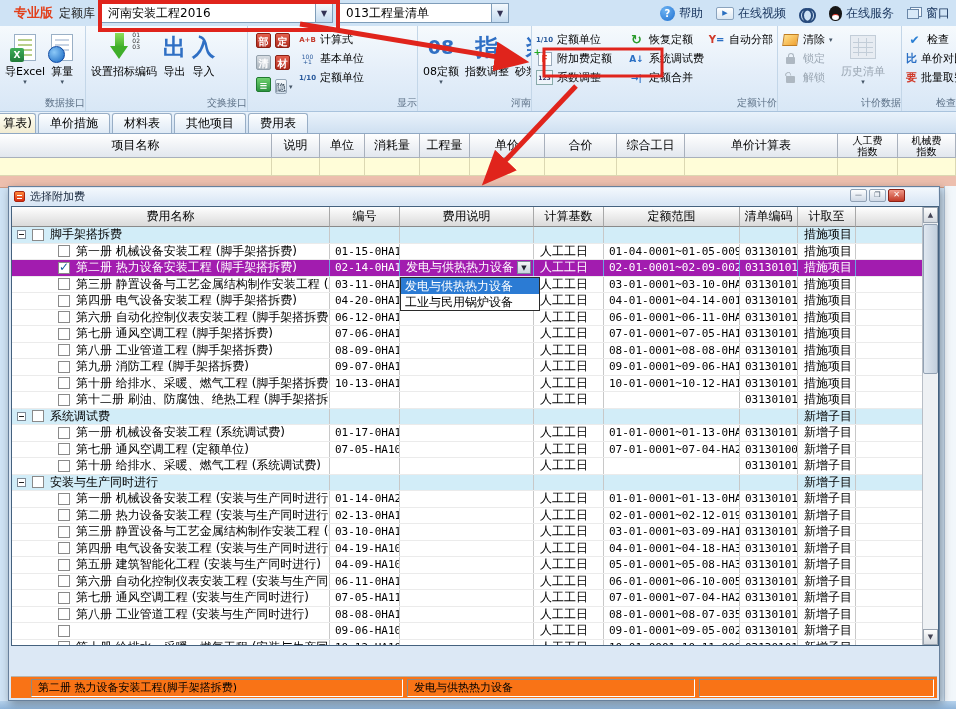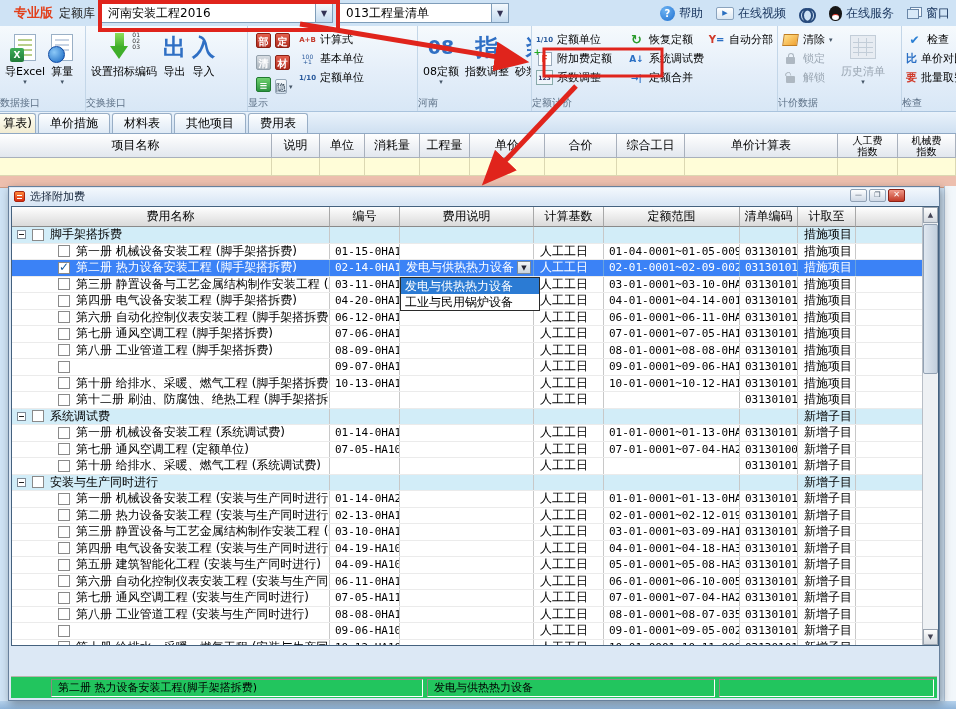--- a/index.html
+++ b/index.html
@@ -28,21 +28,21 @@
 .ic-qq::before{content:"";position:absolute;inset:0;background:#161616;border-radius:50% 50% 46% 46%}
 .ic-qq::after{content:"";position:absolute;left:3px;top:8px;width:7px;height:5px;background:#fff;border-top:1.5px solid #e03222;border-radius:50%}
 .ic-win{width:15px;height:12px;position:relative;display:inline-block}
 .ic-win::before{content:"";position:absolute;right:0;top:0;width:10px;height:8px;background:#f4f9fe;border:1px solid #6a87a8}
 .ic-win::after{content:"";position:absolute;left:0;bottom:0;width:10px;height:8px;background:#d8e9f8;border:1px solid #6a87a8}
 
 
 #ribbon{position:absolute;left:0;top:26px;width:956px;height:86px;background:linear-gradient(#f6fafd,#e4eef9 55%,#d8e7f6);border-bottom:1px solid #a9c3dd;display:flex}
 .rgroup{position:relative;border-right:1px solid #c3d6e8;display:flex;flex-direction:column;flex-shrink:0;overflow:hidden}
 .gcontent{flex:1;display:flex;padding:3px 2px 0 2px}
-.glabel{height:15px;font-size:10px;color:#5d7187;text-align:left;line-height:14px}
+.glabel{height:15px;font-size:10px;color:#5d7187;text-align:right;line-height:14px}
 .bigbtn{display:flex;flex-direction:column;align-items:center;justify-content:flex-start;padding:1px 3px 0 3px;font-size:11px;border-radius:3px;white-space:nowrap}
 .bigicon{height:34px;display:flex;align-items:center;justify-content:center}
 .glyph{font-size:23px;font-weight:bold;color:#2f6fc4;line-height:30px;font-family:"DejaVu Sans",sans-serif}
 .caret{font-size:7px;color:#456;line-height:6px}
 .ic-excel{width:22px;height:27px;background:#fff;border:1px solid #9ab0c6;position:relative}
 .ic-excel::before{content:"";position:absolute;top:4px;left:3px;right:3px;height:2px;background:#b9cf8a;box-shadow:0 5px 0 #b9cf8a,0 10px 0 #b9cf8a,0 15px 0 #b9cf8a}
 .ic-excel::after{content:"X";position:absolute;left:-5px;bottom:-2px;width:14px;height:14px;background:linear-gradient(#3fae57,#1f7a38);color:#fff;font:bold 9px/14px "DejaVu Sans",sans-serif;text-align:center;border-radius:2px}
 .ic-calc{width:22px;height:27px;background:#fff;border:1px solid #9ab0c6;position:relative}
 .ic-calc::before{content:"";position:absolute;top:4px;left:3px;right:3px;height:2px;background:#c8d4e4;box-shadow:0 5px 0 #c8d4e4,0 10px 0 #c8d4e4}
 .ic-calc::after{content:"";position:absolute;left:-4px;bottom:-3px;width:15px;height:15px;border-radius:50%;background:radial-gradient(circle at 35% 35%,#8cc9f8,#1565c0);border:1px solid #0d47a1}
@@ -118,21 +118,21 @@
 .tbtn.close::after{content:"✕"}
 #feetable{position:absolute;left:2px;top:19px;width:928px;height:440px;background:#fff;border:1px solid #44617e}
 #fee-header{display:flex;width:912px;height:20px}
 .th{background:linear-gradient(#fefefe,#dadada);border-right:1px solid #a8a8a8;border-bottom:1px solid #8a8a8a;display:flex;align-items:center;justify-content:center;font-size:12px;height:20px;flex-shrink:0;overflow:hidden}
 #fee-body{position:relative;width:912px;height:418px;overflow:hidden}
 .r{display:flex;width:912px;height:16.5px;border-bottom:1px solid #ebebeb}
 .c{border-right:1px solid #c8c8c8;overflow:hidden;white-space:nowrap;flex-shrink:0;height:100%;display:flex;align-items:center;font-size:12px}
 .c.mono{font-family:"DejaVu Sans Mono",monospace;font-size:11px;padding-left:5px}
 .c.txt{padding-left:6px}
 .r.group{background:#d2edf8}
-.r.sel{background:#3b82f6;color:#fff}
+.r.sel{background:#a21caf;color:#fff}
 .r.sel .c{border-right-color:#6aa3de}
 .exp{width:9px;height:9px;border:1px solid #7e8a96;background:#fff;position:relative;flex-shrink:0}
 .exp::after{content:"";position:absolute;left:1px;right:1px;top:3px;height:1px;background:#222}
 .cb{width:12px;height:12px;background:#fff;border:1px solid #8a8a8a;flex-shrink:0;position:relative}
 .cb.on::after{content:"✓";position:absolute;left:0px;top:-3px;color:#155a9e;font-weight:bold;font-size:12px}
 .namecell{gap:6px}
 .dropbtn{width:14px;height:13px;margin-left:auto;margin-right:2px;background:linear-gradient(#f4f6f8,#c8d2dc);border:1px solid #7a8a9a;color:#223;font-size:7px;display:flex;align-items:center;justify-content:center;flex-shrink:0}
 .dropbtn::after{content:"▼"}
 #combolist{position:absolute;left:388px;top:70px;width:140px;background:#fff;border:1px solid #2a2a2a;z-index:6}
 .copt{height:16px;line-height:16px;font-size:12px;padding-left:4px;white-space:nowrap;overflow:hidden}
@@ -141,21 +141,21 @@
 .sb{position:absolute;left:0;width:15px;height:16px;background:linear-gradient(#fdfdfd,#d4d9df);border:1px solid #9aa4b0;text-align:center;font-size:7px;line-height:14px;color:#445}
 .sb.up{top:0}.sb.up::after{content:"▲"}
 .sb.down{bottom:0}.sb.down::after{content:"▼"}
 #sthumb{position:absolute;left:0;top:17px;width:15px;height:150px;background:linear-gradient(90deg,#dfe7f0,#c2cfdd);border:1px solid #93a2b4;border-radius:2px}
 #dlg-buttons{position:absolute;right:10px;top:462px;display:flex;gap:14px}
 .btn{width:82px;height:24px;background:linear-gradient(#fefefe,#e4e4e4 48%,#cfcfcf);border:1px solid #8a9097;border-radius:3px;display:flex;align-items:center;justify-content:center;gap:6px;font-size:12px}
 .okmark{color:#1e9e1e;font-weight:bold;font-size:13px}
 .okmark::after{content:"✔"}
 .cancelmark{color:#c22;font-weight:bold;font-size:12px}
 .cancelmark::after{content:"✘"}
-#dlg-status{position:absolute;left:2px;right:2px;bottom:2px;height:22px;background:#22c55e;border-top:1px solid #b8b4ac;display:flex;align-items:center;gap:4px;padding-left:40px}
+#dlg-status{position:absolute;left:2px;right:2px;bottom:2px;height:22px;background:#f97316;border-top:1px solid #b8b4ac;display:flex;align-items:center;gap:4px;padding-left:20px}
 .panel{height:18px;border:1px solid;border-color:#8e8a82 #ffffff #ffffff #8e8a82;display:flex;align-items:center;padding:0 6px;font-size:11px;white-space:nowrap;overflow:hidden;flex-shrink:0}
 #sp1{width:372px}#sp2{width:288px}#sp3{flex:1;margin-right:3px}
 
 #rightfill{position:absolute;left:944px;top:186px;width:12px;height:515px;background:#f2f7fb;border-left:1px solid #b4c8dc}
 #bottomstrip{position:absolute;left:0;top:701px;width:956px;height:8px;background:linear-gradient(#b6d2ec,#8fb4d9)}
 #overlay{position:absolute;left:0;top:0;width:956px;height:709px;pointer-events:none;z-index:40}
 </style>
 </head>
 <body>
 
@@ -563,20 +563,21 @@
             <div class="c txt" style="width: 134px;"></div>
             <div class="c txt" style="width: 70px;">人工工日</div>
             <div class="c mono" style="width: 136px;">08-01-0001~08-08-0HA2</div>
             <div class="c mono" style="width: 58px;">031301017</div>
             <div class="c txt" style="width: 58px;">措施项目</div>
             <div class="c " style="width: 68px;"></div>
           </div>
           <div class="r">
             <div class="c namecell" style="width: 318px; padding-left: 46px;">
               <span class="cb"></span>
+              <span>第九册 消防工程 (脚手架搭拆费)</span>
             </div>
             <div class="c mono" style="width: 70px;">09-07-0HA1</div>
             <div class="c txt" style="width: 134px;"></div>
             <div class="c txt" style="width: 70px;">人工工日</div>
             <div class="c mono" style="width: 136px;">09-01-0001~09-06-HA11</div>
             <div class="c mono" style="width: 58px;">031301017</div>
             <div class="c txt" style="width: 58px;">措施项目</div>
             <div class="c " style="width: 68px;"></div>
           </div>
           <div class="r">
@@ -619,21 +620,21 @@
             <div class="c txt" style="width: 58px;">
               <span>新增子目</span>
             </div>
             <div class="c " style="width: 68px;"></div>
           </div>
           <div class="r">
             <div class="c namecell" style="width: 318px; padding-left: 46px;">
               <span class="cb"></span>
               <span>第一册 机械设备安装工程 (系统调试费)</span>
             </div>
-            <div class="c mono" style="width: 70px;">01-14-0HA1</div>
+            <div class="c mono" style="width: 70px;">01-17-0HA1</div>
             <div class="c txt" style="width: 134px;"></div>
             <div class="c txt" style="width: 70px;">人工工日</div>
             <div class="c mono" style="width: 136px;">01-01-0001~01-13-0HA4</div>
             <div class="c mono" style="width: 58px;">031301018</div>
             <div class="c txt" style="width: 58px;">新增子目</div>
             <div class="c " style="width: 68px;"></div>
           </div>
           <div class="r">
             <div class="c namecell" style="width: 318px; padding-left: 46px;">
               <span class="cb"></span>

